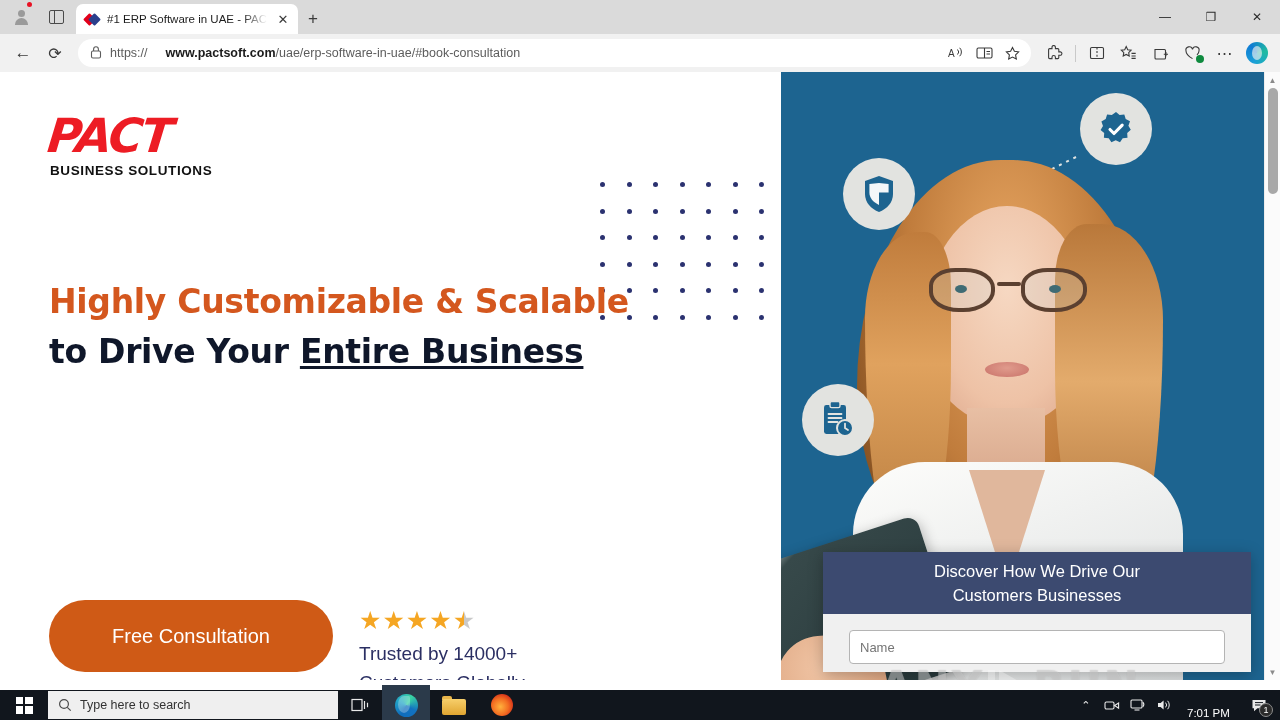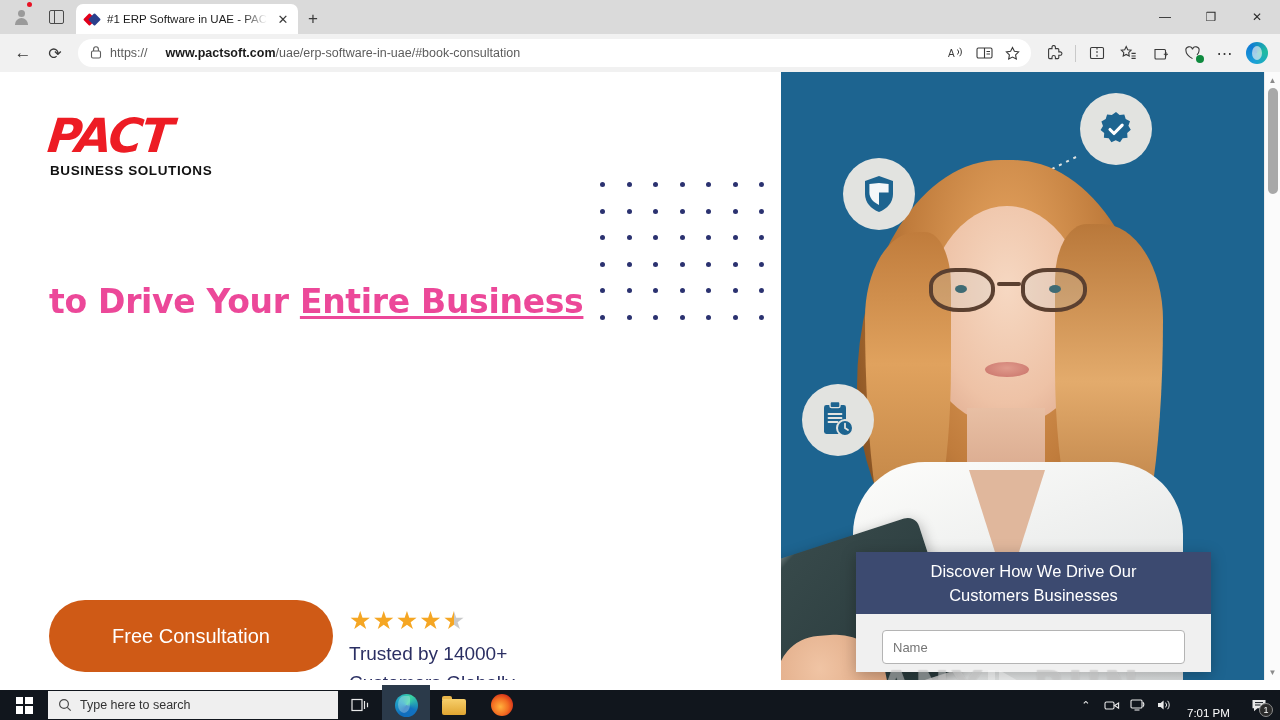--- a/index.html
+++ b/index.html
@@ -126,29 +126,29 @@
     position: absolute; left: 600px; top: 110px;
     display: grid; grid-template-columns: repeat(7, 26.5px); grid-auto-rows: 26.5px;
   }
   .dot { width: 5px; height: 5px; border-radius: 50%; background: #2b3270; }
 
   .headline { position: absolute; left: 49px; top: 205px; width: 700px; }
   .h-line { font-family: "DejaVu Sans", sans-serif; font-weight: 700; font-size: 33px; line-height: 50px; letter-spacing: -0.3px; }
   .h1c { color: #d4571e; }
   .h2a { color: #2e3192; }
   .h2b { color: #3d8b82; }
-  .h3 { color: #ec4899; }
+  .h3 { color: #0f172a; }
   .h3 u { text-decoration: underline; text-underline-offset: 3px; text-decoration-thickness: 3px; }
 
   .subcopy {
     position: absolute; left: 49px; top: 362px; width: 690px;
     font-size: 21px; line-height: 42px; color: #2b2f63; font-weight: 400;
   }
 
-  .cta-row { position: absolute; left: 49px; top: 528px; display: flex; align-items: flex-start; gap: 16px; }
+  .cta-row { position: absolute; left: 49px; top: 528px; display: flex; align-items: flex-start; gap: 26px; }
   .cta-btn {
     width: 284px; height: 72px; border-radius: 36px; background: #cf5a16;
     color: #fff; font-size: 20px; display: flex; align-items: center; justify-content: center;
     border: none; cursor: pointer; font-family: "Liberation Sans", sans-serif;
   }
   .trust { padding-top: 8px; }
   .stars { font-size: 25px; letter-spacing: 1px; line-height: 1; color: #f5a623; white-space: nowrap; }
   .stars .half {
     background: linear-gradient(90deg, #f5a623 50%, #c9c9c9 50%);
     -webkit-background-clip: text; background-clip: text; color: transparent;
@@ -243,21 +243,21 @@
 
   .badge {
     position: absolute; width: 72px; height: 72px; border-radius: 50%;
     background: #e2e3e0; display: flex; align-items: center; justify-content: center;
   }
   .badge.verified { left: 299px; top: 21px; }
   .badge.shield   { left: 62px;  top: 86px; }
   .badge.clip     { left: 21px;  top: 312px; }
 
   .overlay-card {
-    position: absolute; left: 75px; top: 480px; width: 355px; height: 120px;
+    position: absolute; left: 42px; top: 480px; width: 428px; height: 120px;
     box-shadow: 0 3px 14px rgba(0,0,0,.25);
   }
   .overlay-head {
     height: 62px; background: #3c4a70; color: #fff;
     display: flex; align-items: center; justify-content: center; text-align: center;
     font-size: 16.5px; line-height: 24px; padding: 0 24px;
   }
   .overlay-body { height: 58px; background: #f0f0f0; padding: 16px 26px 0; }
   .overlay-input {
     width: 100%; height: 34px; background: #fff; border: 1px solid #b4b4b4;
@@ -475,20 +475,21 @@
         <i class="dot"></i>
           <i class="dot"></i>
           <i class="dot"></i>
           <i class="dot"></i>
           <i class="dot"></i>
           <i class="dot"></i>
           <i class="dot"></i>
       </div>
 
       <div class="headline">
+        <div class="h-line h1c">Highly Customizable &amp; Scalable</div>
         <div class="h-line h3"><span>to Drive Your </span><u>Entire Business</u></div>
       </div>
 
 
       <div class="cta-row">
         <button class="cta-btn">Free Consultation</button>
         <div class="trust">
           <div class="stars"><span>★★★★</span><span class="half">★</span></div>
           <div class="trust-text">Trusted by 14000+</div>
           <div class="trust-text" style="margin-top:0;">Customers Globally</div>

